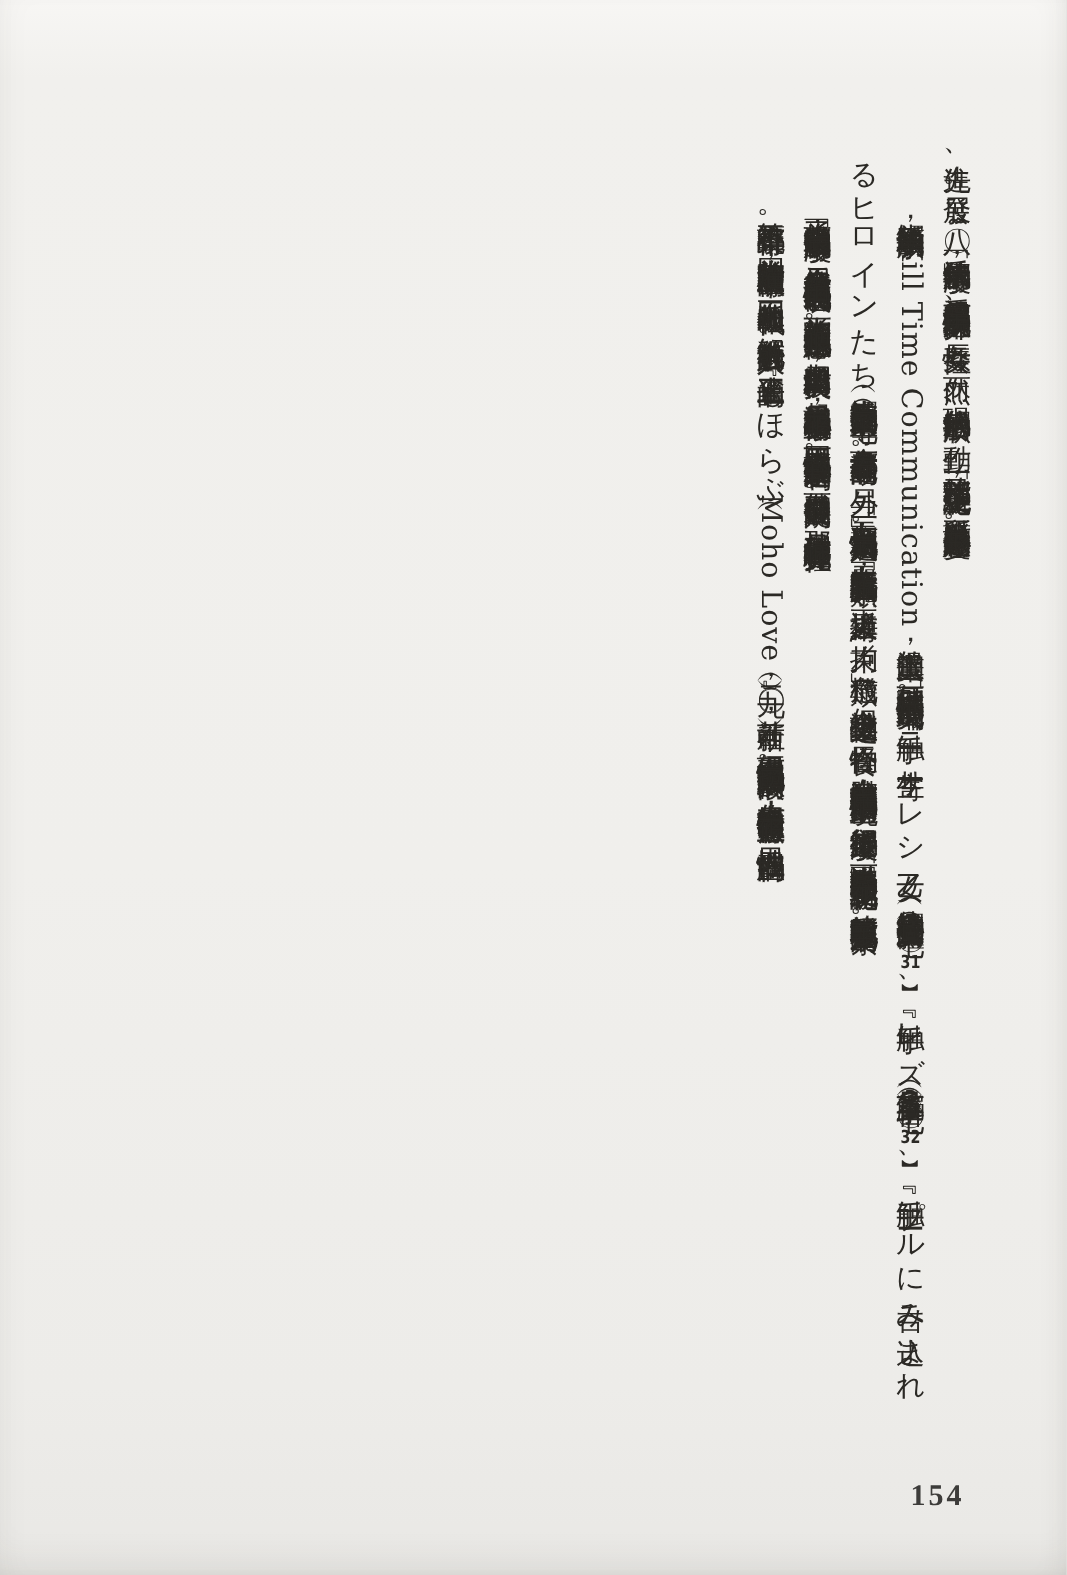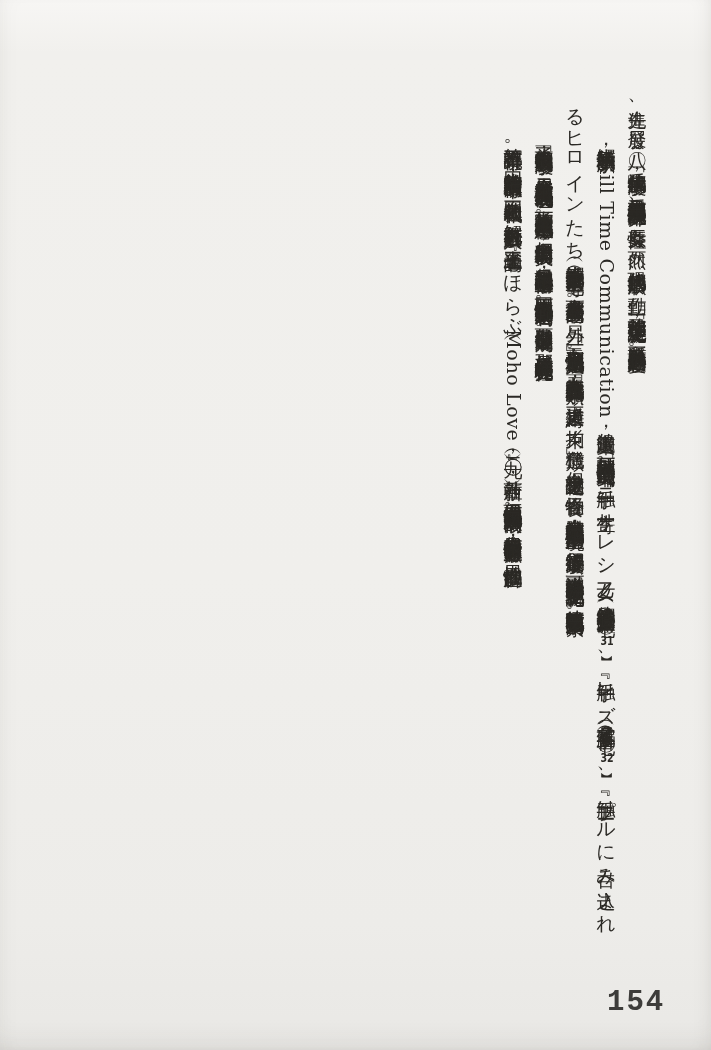--- a/index.html
+++ b/index.html
@@ -49,23 +49,23 @@
     text-orientation: upright;
   }
   .seg-tcy {
     text-combine-upright: all;
     -webkit-text-combine: horizontal;
   }
   .page-number {
     position: absolute;
     left: 607px;
     top: 986px;
-    font-family: Liberation Mono, monospace;
+    font-family: Liberation Serif, serif;
     font-weight: bold;
-    font-size: 29px;
+    font-size: 20px;
     letter-spacing: 2px;
     color: #3d3c3a;
   }
 </style>
 </head>
 <body>
 
 <div class="page">
 
   <div class="text-block">

